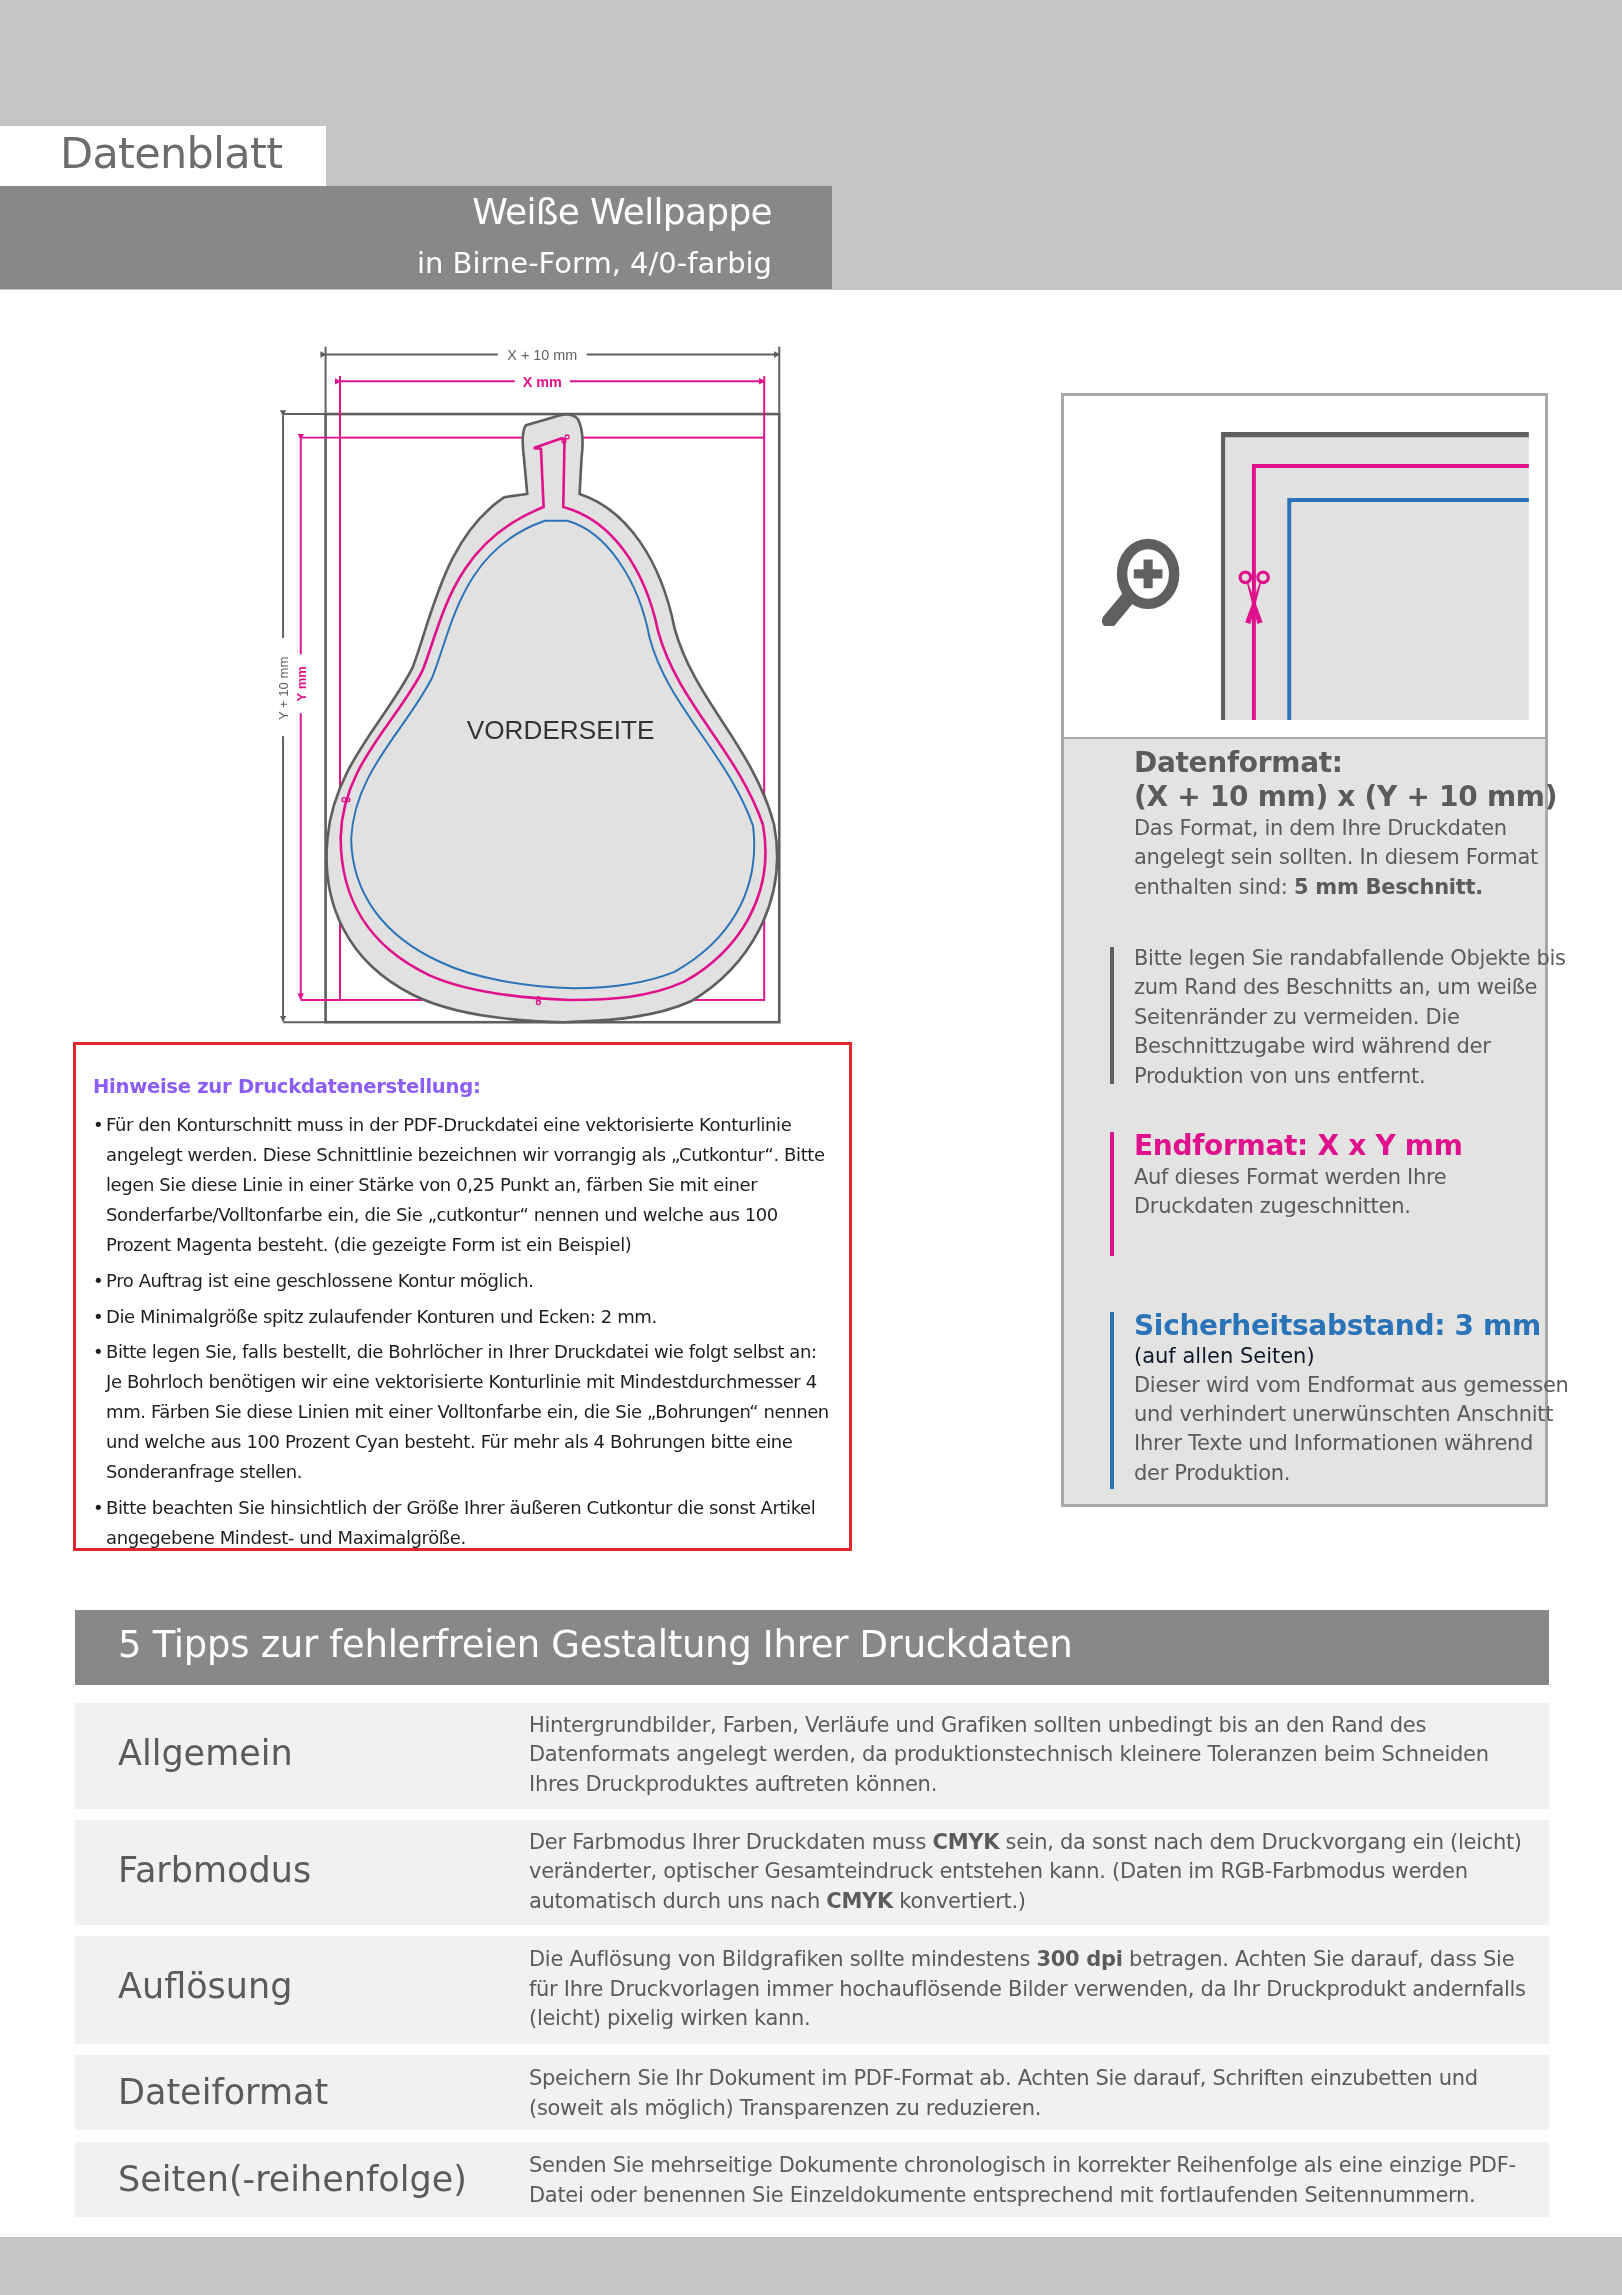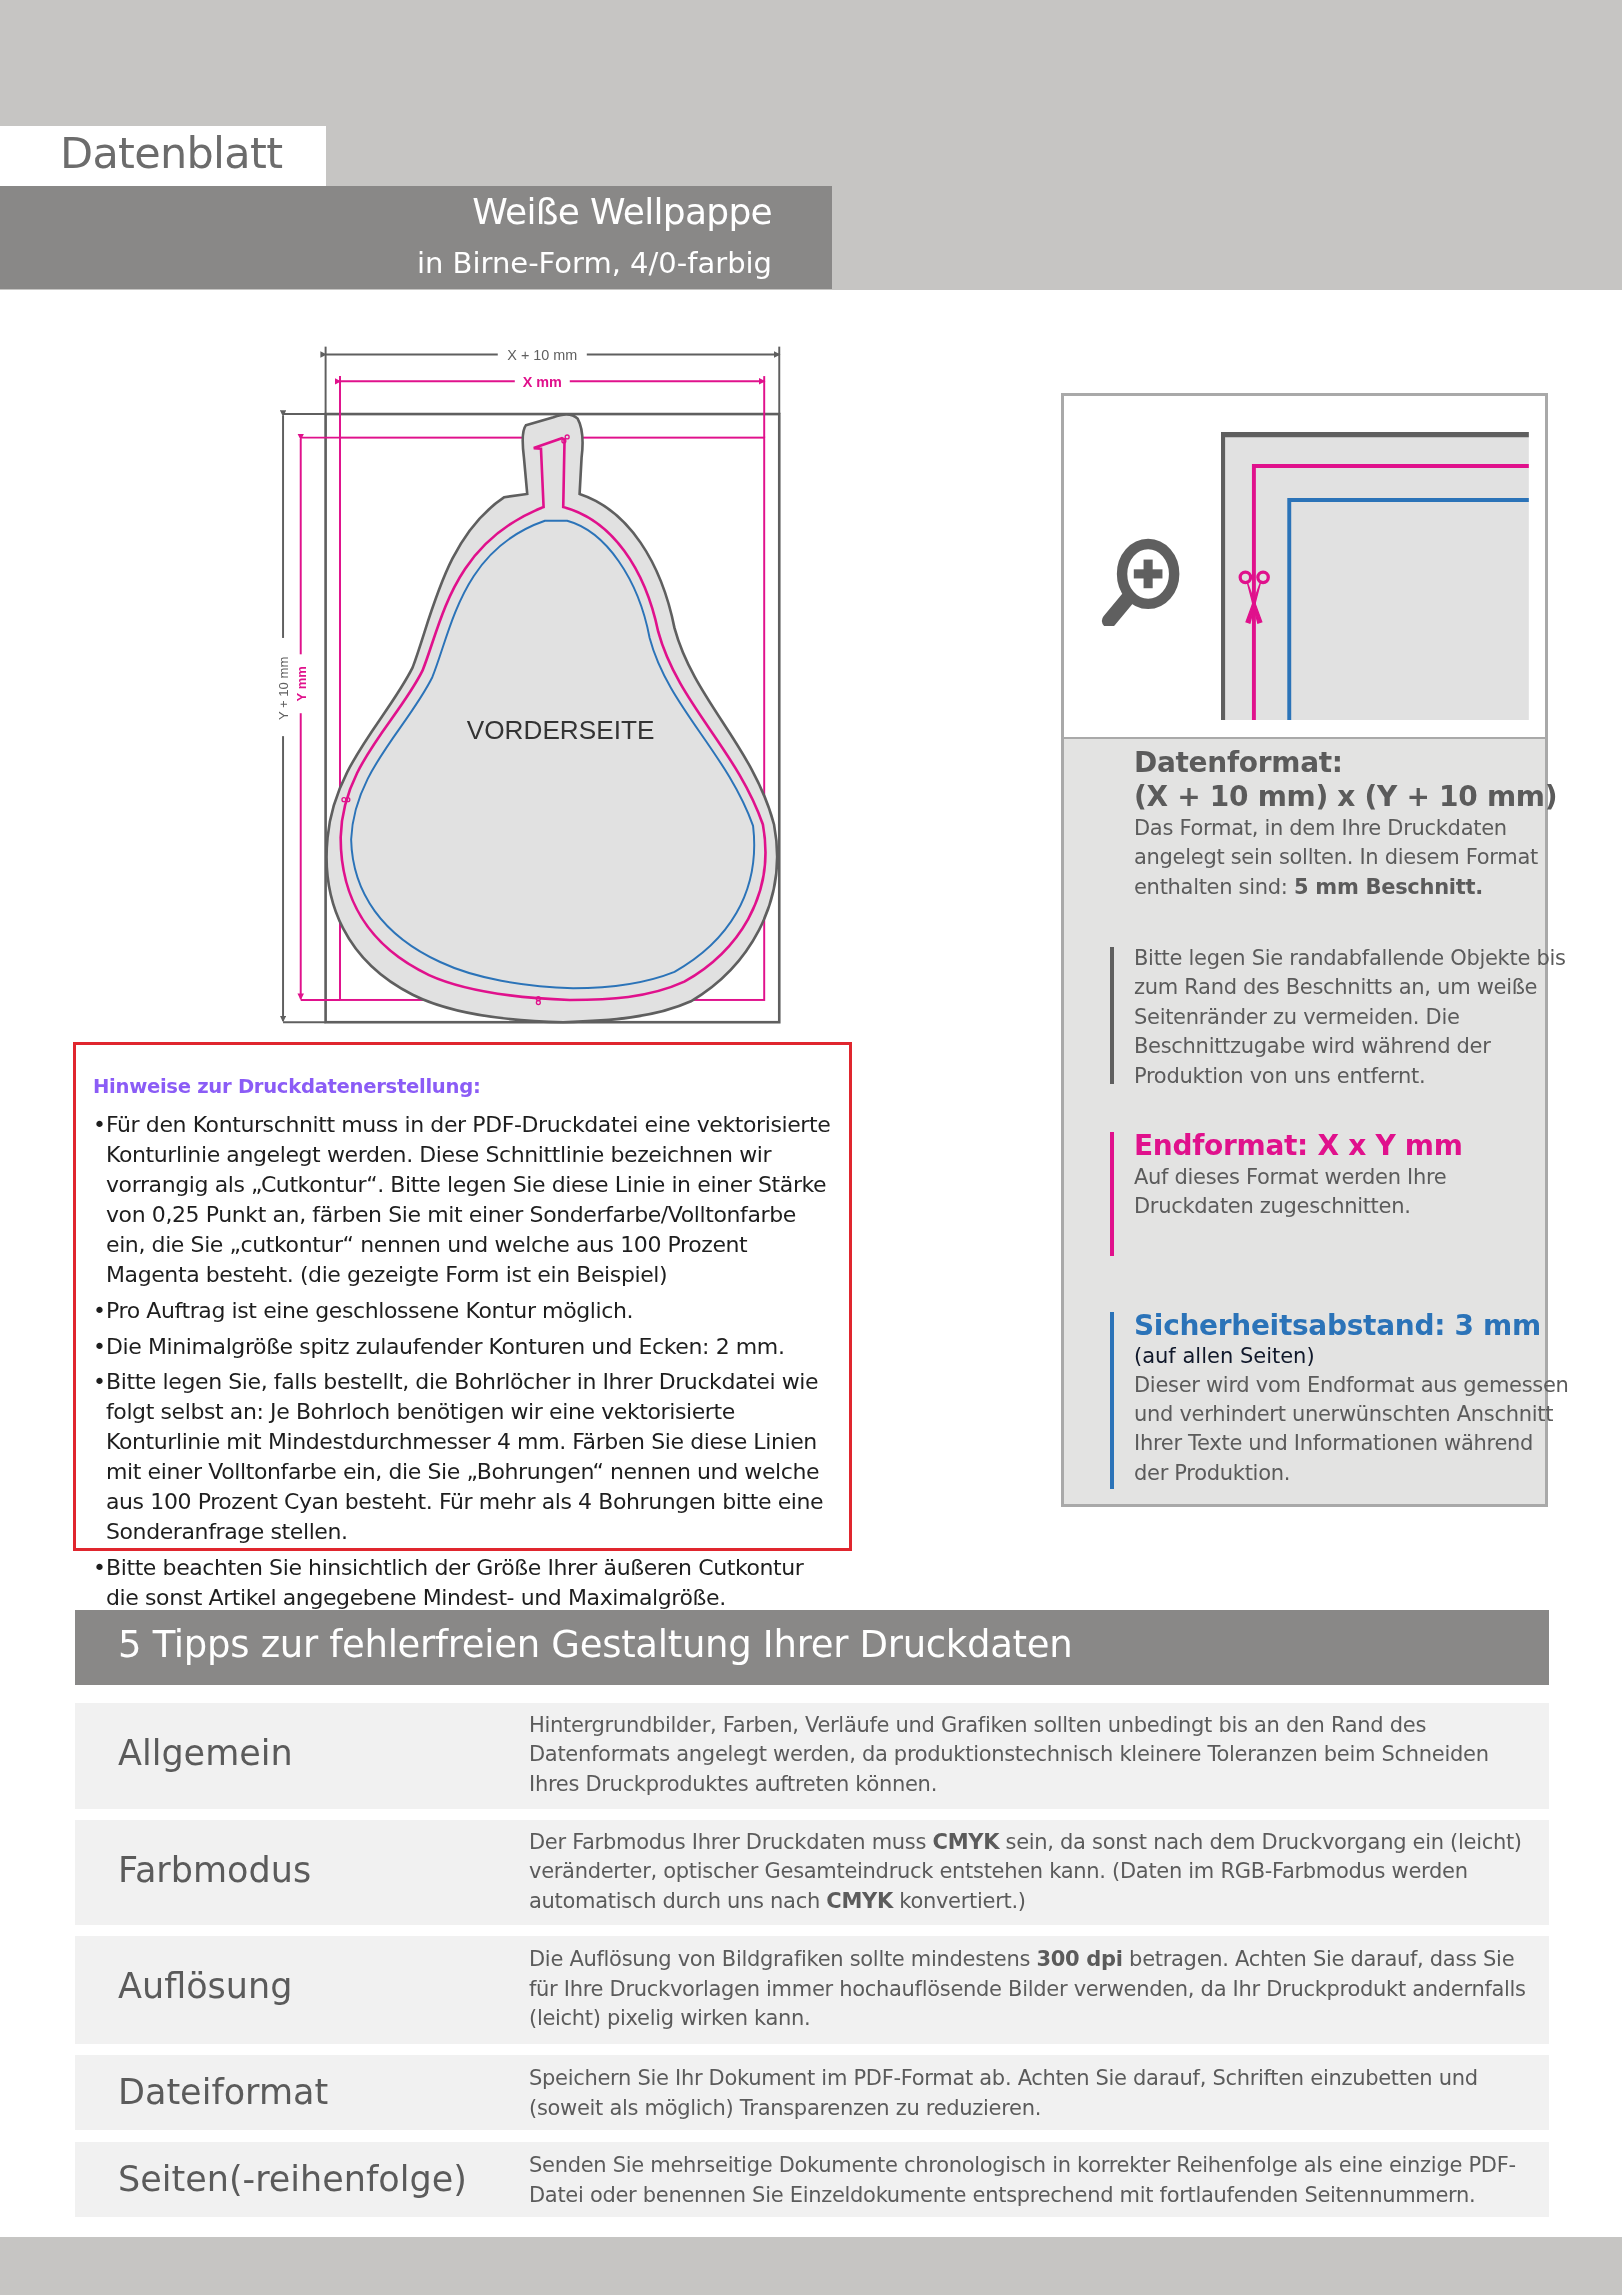--- a/index.html
+++ b/index.html
@@ -8,21 +8,21 @@
   #top-band { left:0; top:0; width:1623px; height:290px; background:#c6c5c3; }
   #doc-label-box { left:0; top:126px; width:326px; height:60px; background:#ffffff; }
   #doc-label { left:60px; top:128px; font-size:43px; color:#6c6c6c; letter-spacing:-0.7px; }
   #title-band { left:0; top:186px; width:832px; height:103px; background:#898887; }
   #title-main { right:851px; top:191px; font-size:36px; color:#ffffff; text-align:right; white-space:nowrap; letter-spacing:-0.7px; }
   #title-sub { right:851px; top:246px; font-size:29px; color:#ffffff; text-align:right; white-space:nowrap; }
   #diagram { left:249px; top:327px; width:563px; height:707px; }
   #hinweise { left:73px; top:1042px; width:779px; height:509px; border:3.3px solid #e0262e; box-sizing:border-box; padding:30px 11.8px 0 17px; background:#ffffff; }
   #hinweise h3 { margin:0 0 11.8px 0; font-size:19.6px; font-weight:bold; color:#8b5cf6; letter-spacing:-0.3px; }
   #hinweise ul { list-style:none; margin:0; padding:0; }
-  #hinweise li { position:relative; padding-left:13px; font-size:22px; line-height:30px; color:#1e1e1e; margin-bottom:5.9px; letter-spacing:-0.4px; }
+  #hinweise li { position:relative; padding-left:13px; font-size:18px; line-height:30px; color:#1e1e1e; margin-bottom:5.9px; letter-spacing:-0.4px; }
   #hinweise li::before { content:"•"; position:absolute; left:0; top:0; }
   #panel { left:1061px; top:393px; width:487px; height:1114px; border:3.3px solid #a9a9a9; box-sizing:border-box; background:#e3e3e2; }
   #panel-top { left:0; top:0; width:481px; height:341px; background:#ffffff; border-bottom:2.6px solid #a9a9a9; }
   #zoom-icon { left:33px; top:131px; width:84px; height:99px; }
   #corner-svg { left:157px; top:36px; width:308px; height:288px; }
   .pblock { position:absolute; left:38px; width:435px;margin-left:32px; }
   .pblock .bar { position:absolute; left:-23.6px; top:2.6px; width:3.3px; }
   .ph { font-weight:bold; font-size:28px; line-height:34px; letter-spacing:-0.3px; }
   .pt { font-size:21px; line-height:29.4px; color:#5b5b5b; letter-spacing:-0.3px; }
   .psub { font-size:21px; line-height:27.5px; }

